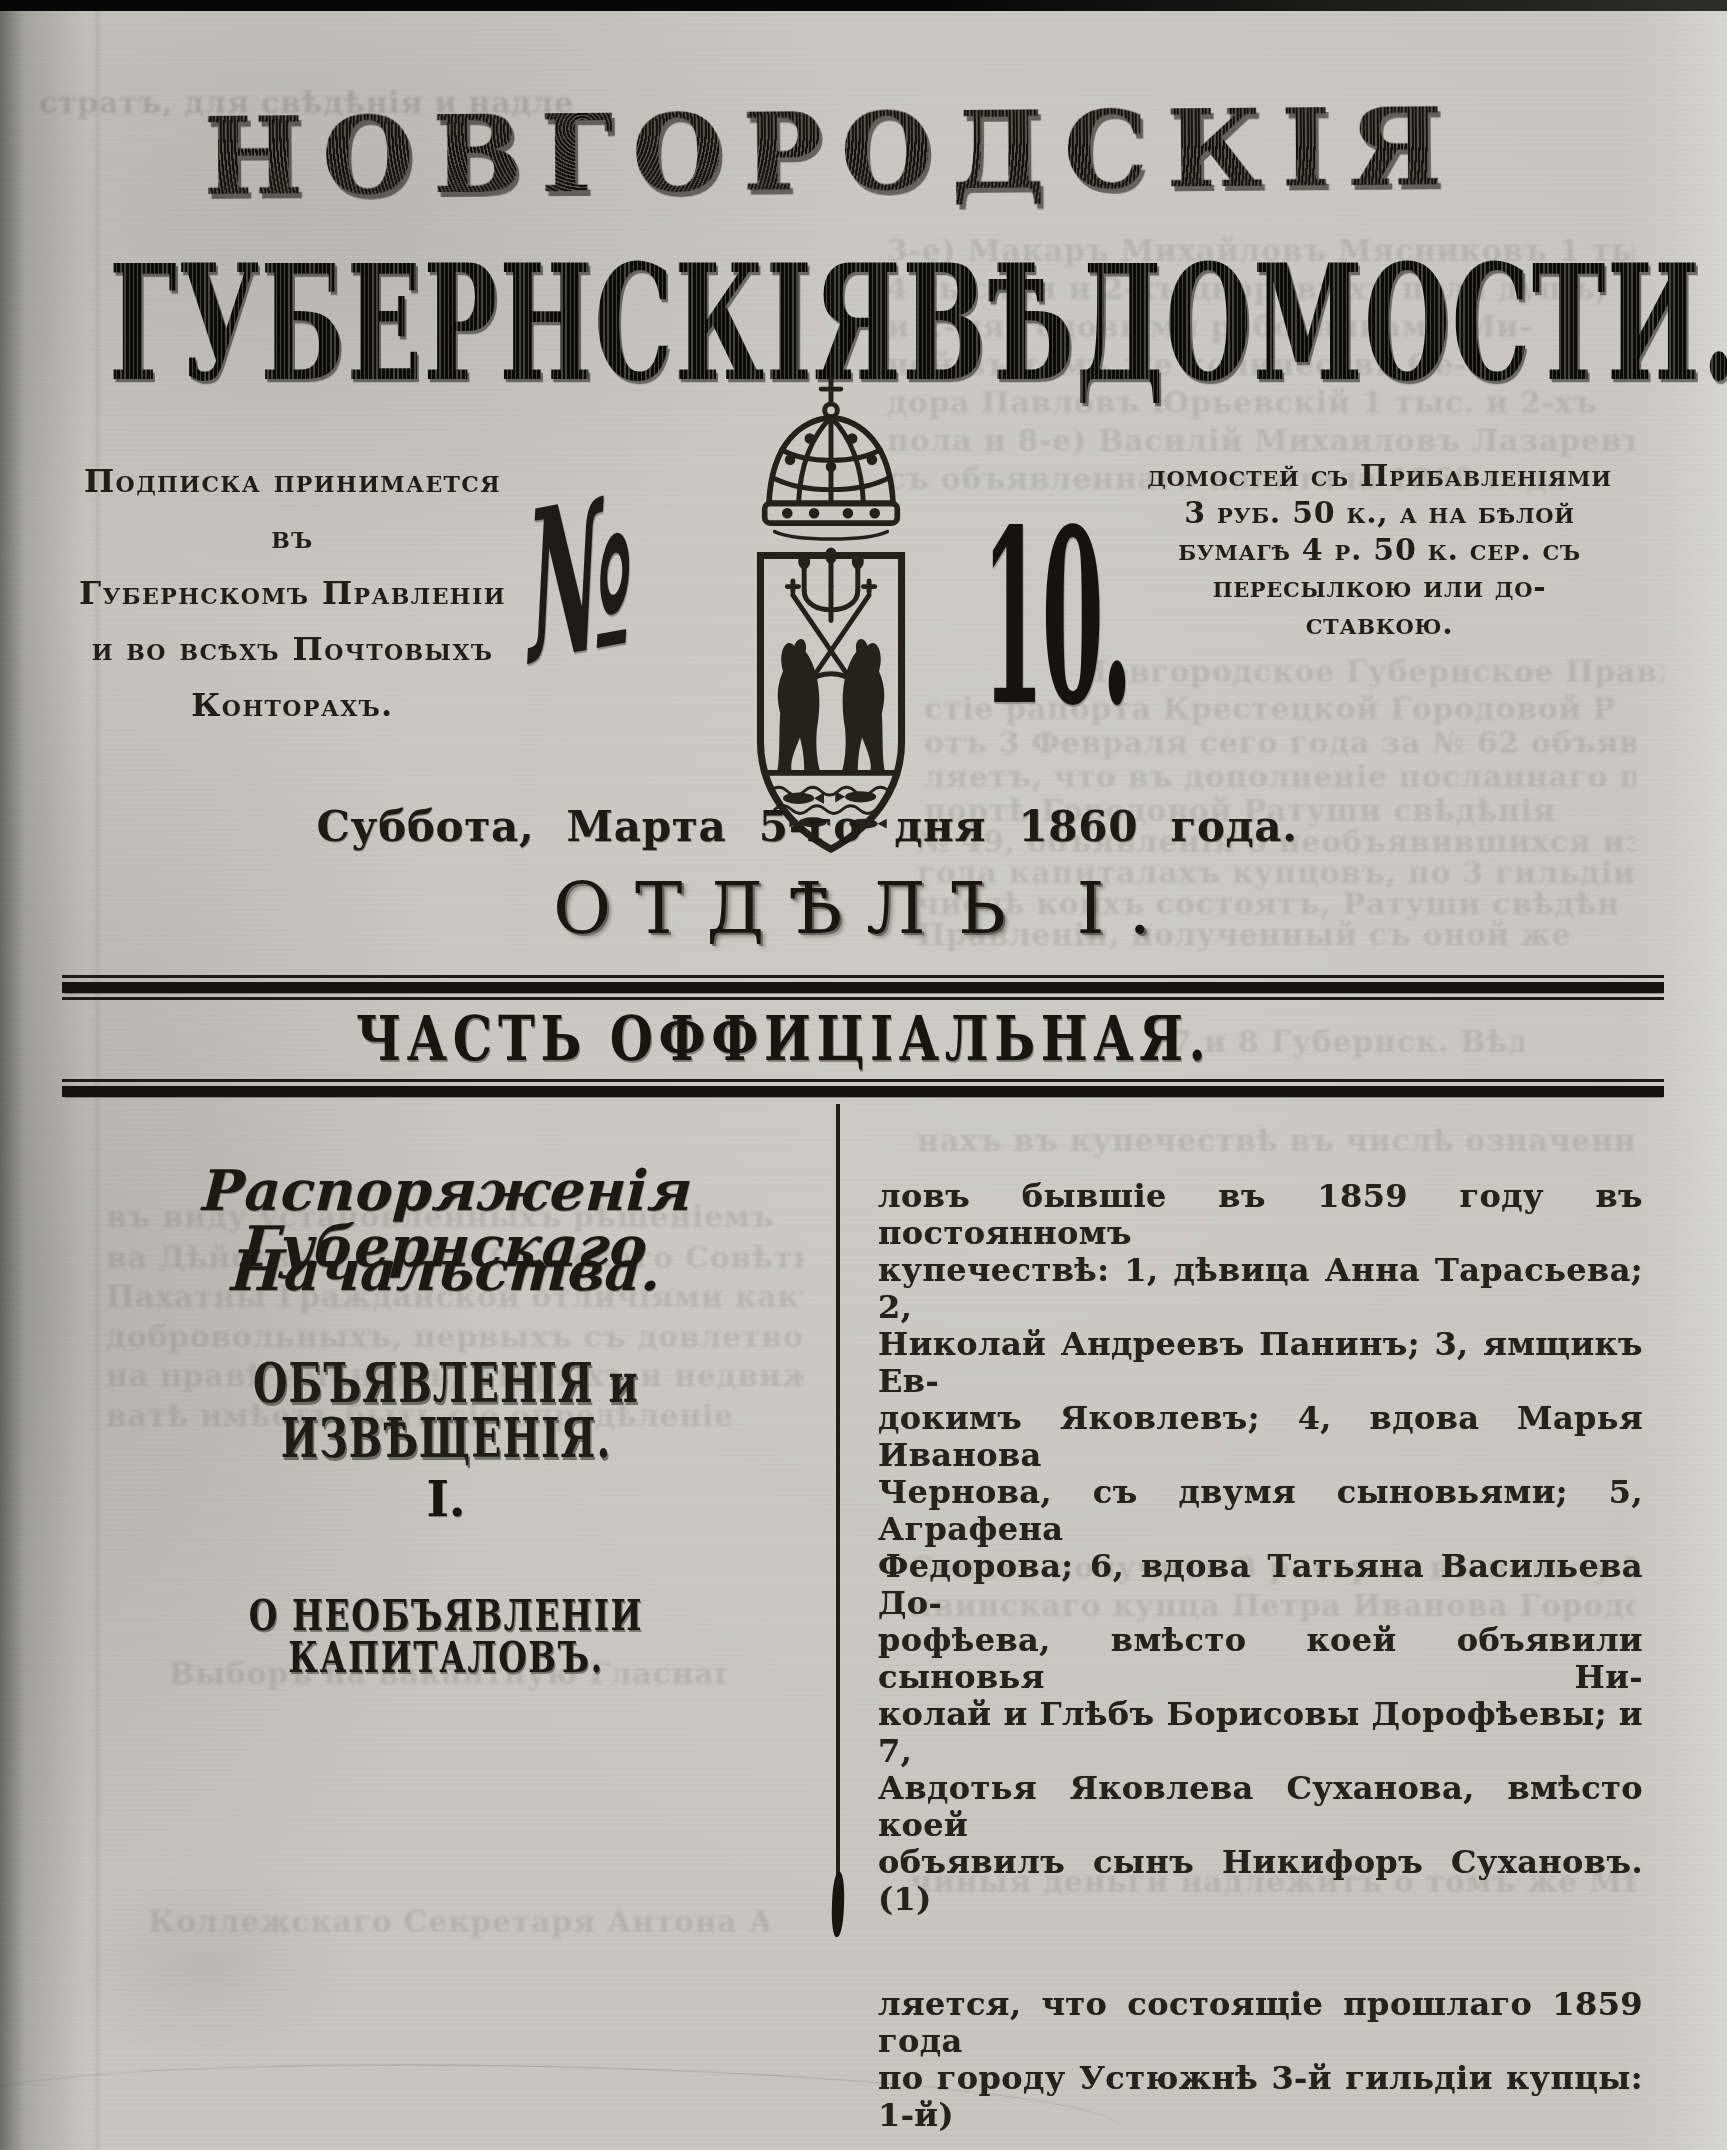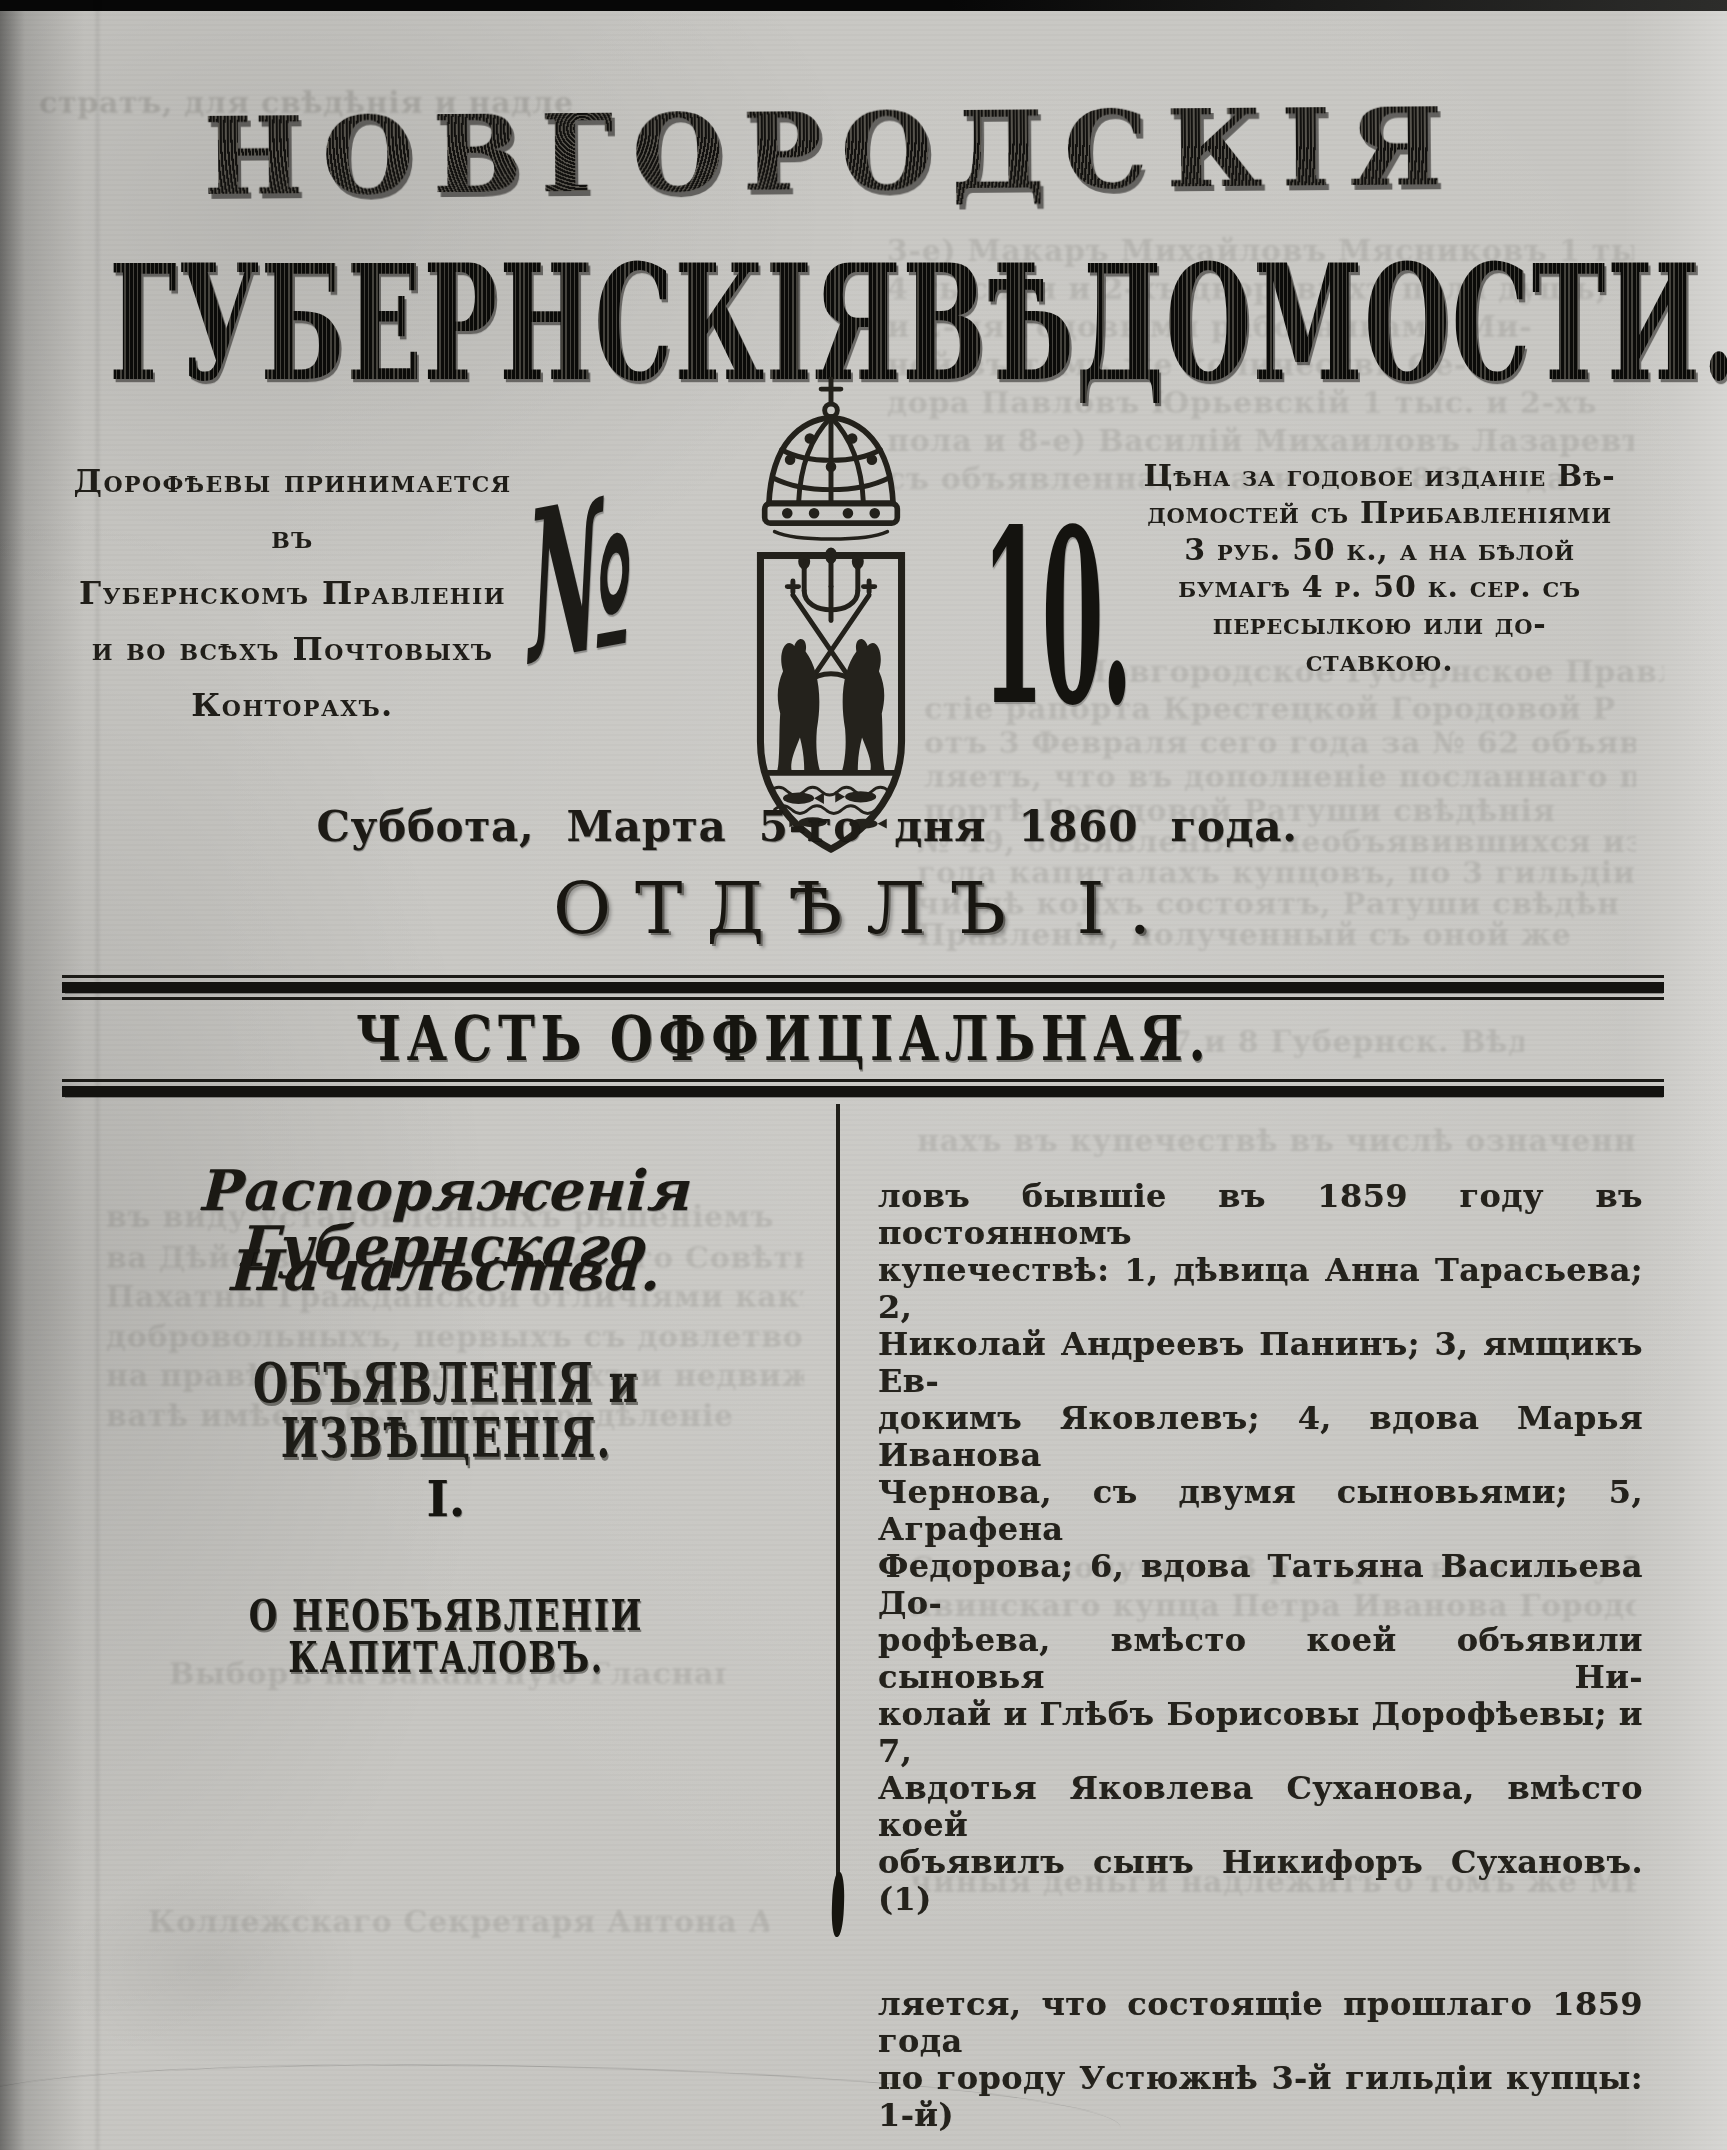--- a/index.html
+++ b/index.html
@@ -147,21 +147,21 @@
   <div class="ghost" style="left:910px;top:1588px;width:726px;">явинскаго купца Петра Иванова Городско</div>
   <div class="ghost" style="left:910px;top:1864px;width:726px;">чиныя деньги надлежитъ о томъ же Мѣщ</div>
 
   <div class="mast1">НОВГОРОДСКІЯ</div>
   <div class="mast2">
     <span>ГУБЕРНСКІЯ</span>
     <span>ВѢДОМОСТИ.</span>
   </div>
 
   <div class="subscr">
-    <div>Дорофѣевы принимается въ</div>
+    <div>Подписка принимается въ</div>
     <div>Губернскомъ Правленіи</div>
     <div>и во всѣхъ Почтовыхъ</div>
     <div>Конторахъ.</div>
   </div>
 
   <div class="numero">№</div>
 
   <svg class="arms" width="212" height="522" viewBox="0 0 300 740">
     <g stroke="#23211b" stroke-width="7" fill="none" stroke-linecap="round">
 
@@ -224,21 +224,20 @@
         <path d="M104,634 l-13,-7 l0,14 Z"></path>
         <ellipse cx="196" cy="636" rx="20" ry="7"></ellipse>
         <path d="M216,636 l13,-7 l0,14 Z"></path>
       </g>
     </g>
   </svg>
 
   <div class="bignum">10.</div>
 
   <div class="price">
-    <div>Цѣна за годовое изданіе Вѣ-</div>
     <div>домостей съ Прибавленіями</div>
     <div>3 руб. 50 к., а на бѣлой</div>
     <div>бумагѣ 4 р. 50 к. сер. съ</div>
     <div>пересылкою или до-</div>
     <div>ставкою.</div>
   </div>
 
   <div class="dateline">Суббота, Марта 5-го дня 1860 года.</div>
   <div class="otdel">ОТДѢЛЪ I.</div>
 

